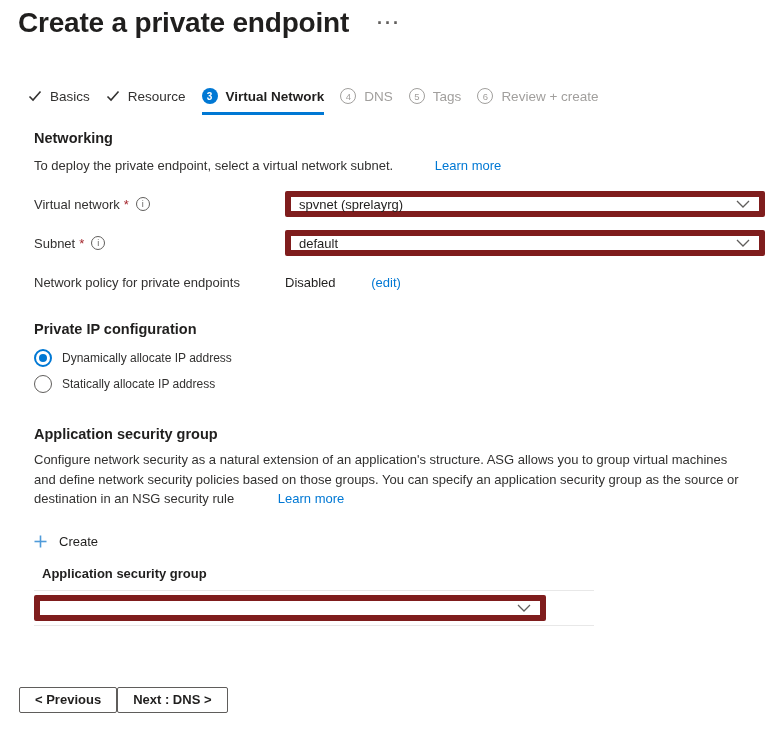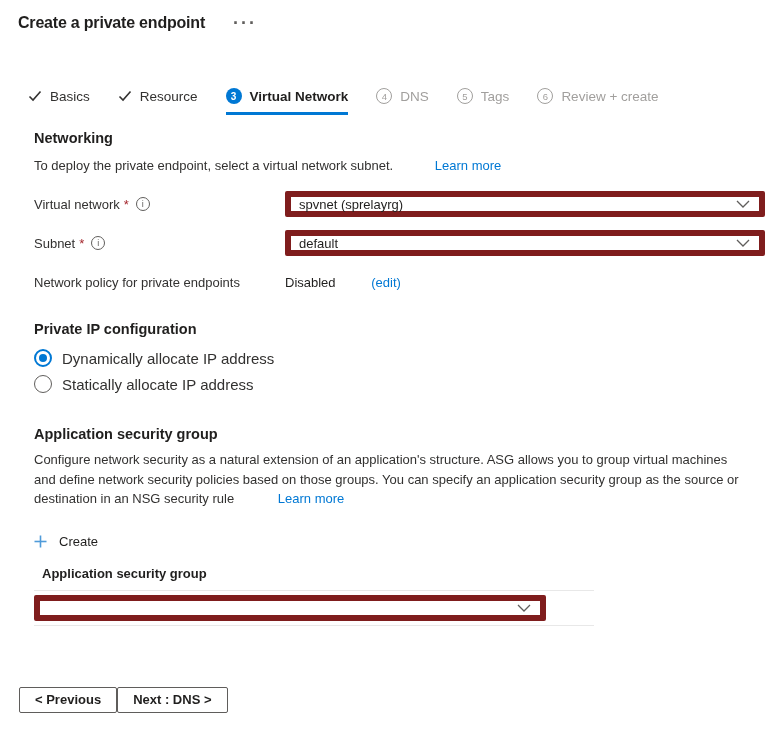--- a/index.html
+++ b/index.html
@@ -2,25 +2,25 @@
 <html><head>
 <meta charset="utf-8">
 <style>
   html,body{margin:0;padding:0;}
   body{
     width:777px;height:732px;overflow:hidden;background:#fff;
     font-family:"Liberation Sans", sans-serif;color:#201f1e;
     -webkit-font-smoothing:antialiased;
   }
   .title-row{display:flex;align-items:center;gap:28px;padding:8px 0 0 18px;height:30px;}
-  .page-title{font-size:16px;font-weight:700;letter-spacing:-0.2px;}
+  .page-title{font-size:28px;font-weight:700;letter-spacing:-0.2px;}
   .more-dots{color:#605e5c;font-size:18px;font-weight:700;letter-spacing:2px;line-height:10px;cursor:pointer;}
 
   
-  .tabs{display:flex;gap:28px;margin:50px 0 0 28px;}
+  .tabs{display:flex;gap:16px;margin:50px 0 0 28px;}
   .tab{display:flex;align-items:center;gap:8px;font-size:13.5px;padding-bottom:8px;border-bottom:3px solid transparent;cursor:pointer;}
   .tab.done{color:#323130;}
   .tab.active{color:#201f1e;font-weight:700;border-bottom-color:#0078d4;}
   .tab.disabled{color:#a19f9d;}
   .badge{width:16px;height:16px;border-radius:50%;display:flex;align-items:center;justify-content:center;font-size:10px;flex:0 0 auto;}
   .badge.filled{background:#0078d4;color:#fff;font-weight:700;}
   .badge.outline{border:1px solid #a19f9d;color:#a19f9d;font-weight:400;box-sizing:border-box;font-size:9.5px;}
   .check-icon{display:flex;align-items:center;}
 
   .content{margin-left:34px;}
@@ -42,21 +42,21 @@
   .policy-row{display:flex;align-items:center;margin-top:19px;font-size:13px;color:#323130;}
   .policy-value{color:#201f1e;}
 
   .h-privateip{margin-top:31px;}
   .radio-group{margin-top:11px;}
   .radio-row{display:flex;align-items:center;height:20px;margin-bottom:6px;cursor:pointer;}
   .radio{width:18px;height:18px;border-radius:50%;box-sizing:border-box;margin-right:10px;flex:0 0 auto;position:relative;background:#fff;}
   .radio.on{border:2px solid #0078d4;}
   .radio.on::after{content:"";position:absolute;left:50%;top:50%;transform:translate(-50%,-50%);width:8px;height:8px;border-radius:50%;background:#0078d4;}
   .radio.off{border:1px solid #605e5c;}
-  .radio-label{font-size:15px;color:#323130;}
+  .radio-label{font-size:12px;color:#323130;}
 
   .h-asg{margin-top:32px;}
   .asg-desc{font-size:13px;line-height:19.5px;max-width:714px;margin-top:8px;color:#323130;}
   .create-row{display:flex;align-items:center;gap:12px;margin-top:25px;cursor:pointer;width:max-content;}
   .create-label{font-size:13px;color:#201f1e;}
   .col-header{font-size:13px;font-weight:700;margin:17px 0 0 8px;}
   .asg-table{margin-top:9px;border-top:1px solid #e8e8e8;border-bottom:1px solid #e8e8e8;width:560px;padding:4px 0;}
   .asg-dropdown{width:512px;}
 
   .footer{margin:61px 16px 0 19px;display:flex;}

